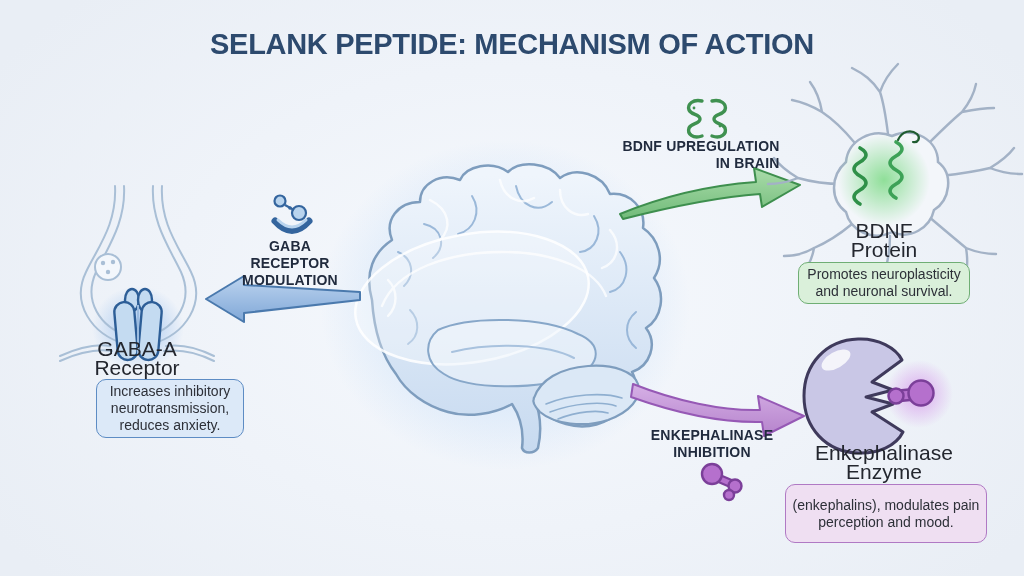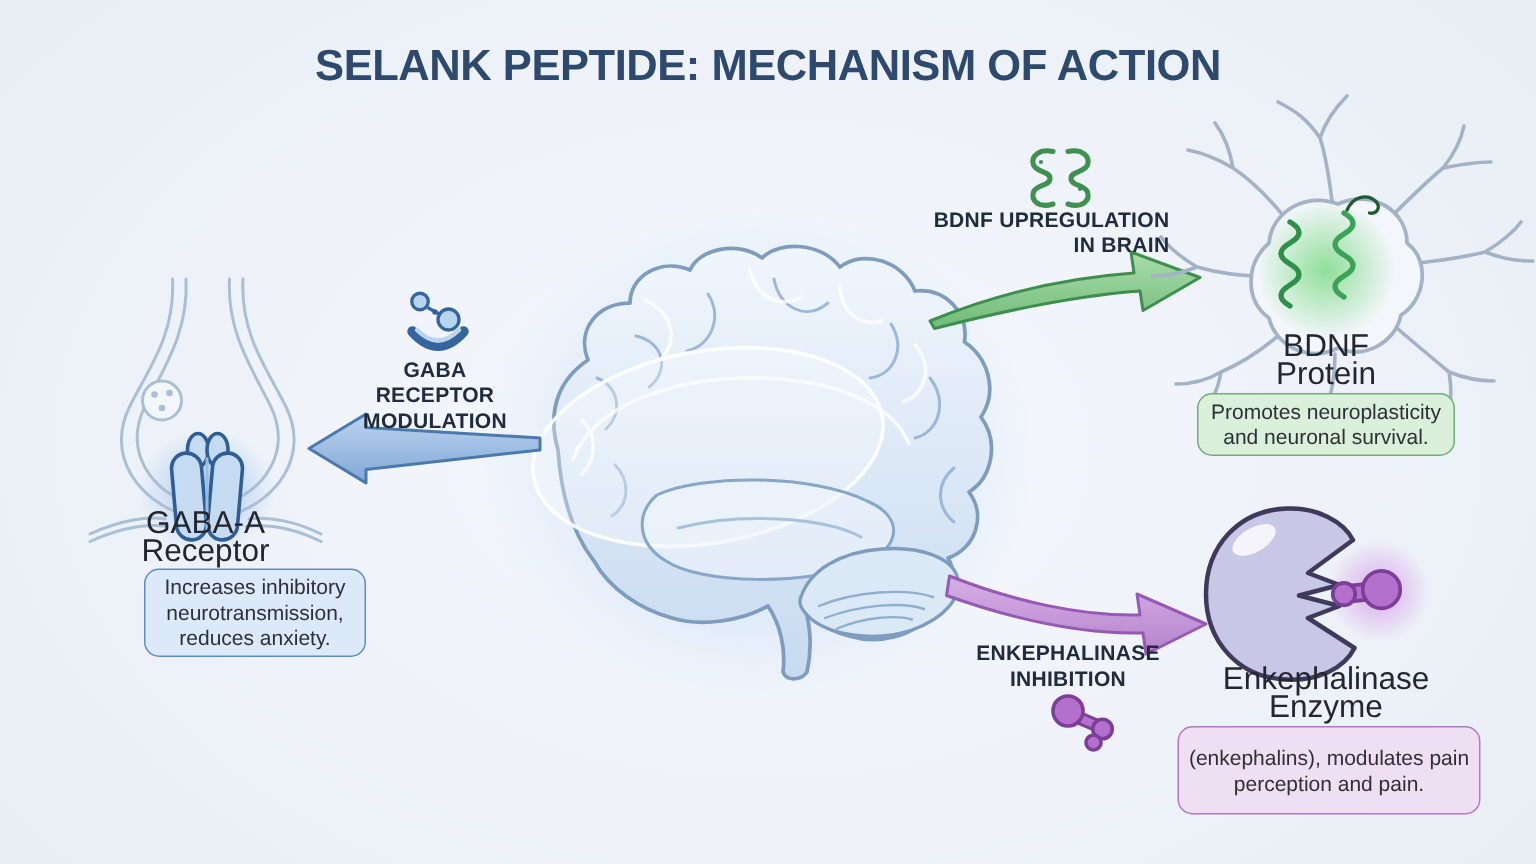--- a/index.html
+++ b/index.html
@@ -241,16 +241,16 @@
     <div>reduces anxiety.</div>
   </div>
 
   <div class="abs caption cap-green">
     <div>Promotes neuroplasticity</div>
     <div>and neuronal survival.</div>
   </div>
 
   <div class="abs caption cap-purple">
     <div>(enkephalins), modulates pain</div>
-    <div>perception and pain.</div>
+    <div>perception and mood.</div>
   </div>
 
 </div>
 
 </body></html>

